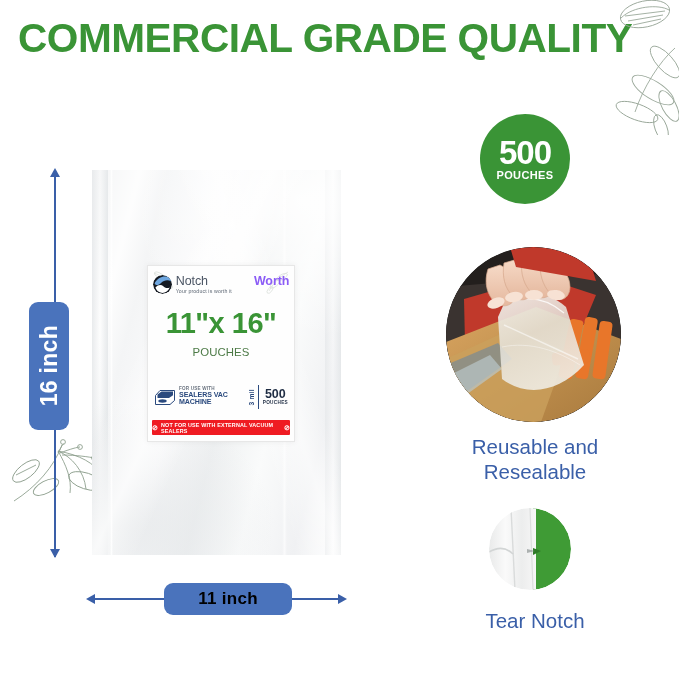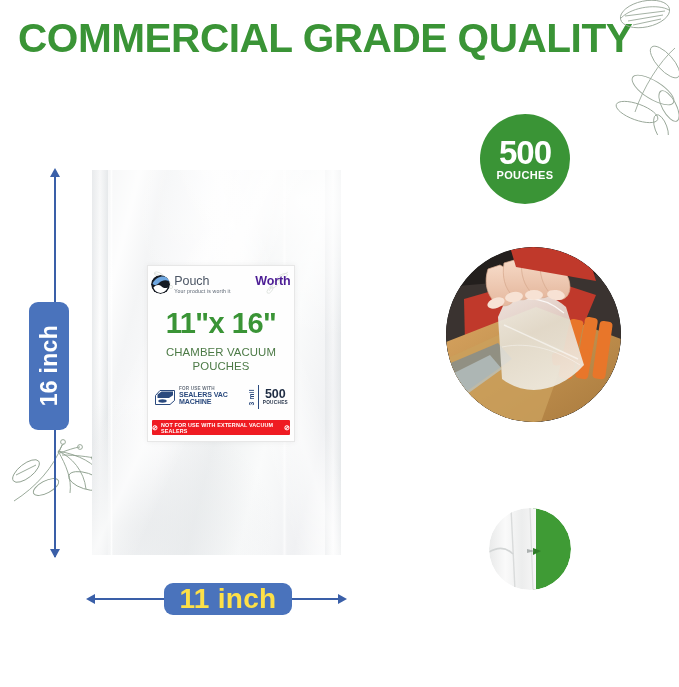--- a/index.html
+++ b/index.html
@@ -81,21 +81,21 @@
   .brand-row {
     position: absolute; left: 0; right: 0; top: 9px;
     display: flex; align-items: center; justify-content: center; gap: 4px;
   }
   .brand-mark { width: 19px; height: 19px; border-radius: 50%; overflow:hidden; flex: none; }
   .brand-text { line-height: 1; }
   .brand-name {
     font-size: 12.5px; font-weight: 400; color: #4b5564; letter-spacing: -.1px;
     font-family: "Liberation Sans", sans-serif;
   }
-  .brand-name b { font-weight: 700; color: #4c1d95; margin-left: 46px; }
+  .brand-name b { font-weight: 700; color: #8b5cf6; margin-left: 46px; }
   .brand-tag {
     font-size: 5.2px; color: #5c6673; letter-spacing: .15px; margin-top: 1.5px;
     font-family: "Liberation Sans", sans-serif;
   }
   .size-line {
     position: absolute; left: 0; right: 0; top: 41px; text-align: center;
     font-size: 29px; font-weight: 700; color: #3a9436; letter-spacing: -.5px;
     font-family: "Liberation Sans", sans-serif;
   }
   .prod-line {
@@ -150,21 +150,21 @@
   }
   .dim-h-line {
     position: absolute; left: 92px; top: 598px; width: 249px; height: 2px;
     background: #3a5fa8;
   }
   .badge-h {
     position: absolute; left: 164px; top: 583px; width: 128px; height: 32px;
     background: #4a73bc; border-radius: 9px;
     display: flex; align-items: center; justify-content: center;
   }
-  .badge-h span { color: #fde047; font-size: 28px; font-weight: 700; letter-spacing: .3px; text-align: right; }
+  .badge-h span { color: #000000; font-size: 17px; font-weight: 700; letter-spacing: .3px; text-align: right; }
 
   
   .count-circle {
     position: absolute; left: 480px; top: 114px; width: 90px; height: 90px;
     border-radius: 50%; background: #3a9436;
     display: flex; flex-direction: column; align-items: center; justify-content: center;
     color: #fff;
   }
   .count-circle .n { font-size: 33px; font-weight: 700; line-height: .95; letter-spacing: -1px; }
   .count-circle .l { font-size: 11px; font-weight: 700; letter-spacing: .4px; margin-top: 1px; }
@@ -254,29 +254,28 @@
 
       <div class="brand-row">
         <span class="brand-mark">
           <svg width="19" height="19" viewBox="0 0 19 19">
             <circle cx="9.5" cy="9.5" r="9.5" fill="#151a22"></circle>
             <path d="M1.6 8.5 C4 3.2 9 1 13.2 1.6 C16 2 17.8 4.4 18.2 6.6 C15 4.4 11 5.2 8 8 C5.4 10.4 3.2 11 1.6 8.5 Z" fill="#6fa7e0"></path>
             <path d="M2.4 12.6 C5 9.6 8.2 9.4 10.6 11.4 C12.6 13.1 14.6 13.6 16.8 12.4 C15.2 16 11.8 18.4 8.2 17.8 C5.4 17.3 3.2 15.2 2.4 12.6 Z" fill="#ffffff"></path>
           </svg>
         </span>
         <span class="brand-text">
-          <div class="brand-name"><span>Pouch</span><b>Worth</b></div>
+          <div class="brand-name"><span>Notch</span><b>Worth</b></div>
           <div class="brand-tag">Your product is worth it</div>
         </span>
       </div>
 
       <div class="size-line">11"x 16"</div>
 
       <div class="prod-line">
-        <div>CHAMBER VACUUM</div>
         <div>POUCHES</div>
       </div>
 
       <div class="specs">
         <span class="vac-icon">
           <svg width="22" height="17" viewBox="0 0 22 17">
             <path d="M1.5 6.5 L6 1.5 L20.5 1.5 L20.5 11.5 L16 15.5 L1.5 15.5 Z" fill="#ffffff" stroke="#2b4a7e" stroke-width="1"></path>
             <path d="M3.5 5.5 L7.5 2.6 L19 2.6 L19 6.2 L15 9 L3.5 9 Z" fill="#2b4a7e"></path>
             <ellipse cx="8.5" cy="12" rx="4.2" ry="1.7" fill="#2b4a7e"></ellipse>
           </svg>
@@ -367,20 +366,21 @@
         </g>
         <ellipse cx="50" cy="56" rx="9" ry="5" fill="#f7e2d4" transform="rotate(-20 50 56)"></ellipse>
         <ellipse cx="68" cy="50" rx="9" ry="5" fill="#f7e2d4" transform="rotate(-10 68 50)"></ellipse>
         <ellipse cx="88" cy="48" rx="9" ry="5" fill="#f7e2d4"></ellipse>
         <ellipse cx="110" cy="48" rx="9" ry="5" fill="#f7e2d4" transform="rotate(8 110 48)"></ellipse>
         <path d="M64 0 L140 0 L150 34 L70 20 Z" fill="#c0392b"></path>
       </g>
     </svg>
   </div>
 
+  <div class="cap cap-1">Reusable and Resealable</div>
 
   <div class="notch-circle">
     <svg width="82" height="82" viewBox="0 0 82 82">
       <defs>
         <clipPath id="circ2">
             <circle cx="41" cy="41" r="41"></circle>
           </clipPath>
         <linearGradient id="filmg" x1="0" y1="0" x2="1" y2="0">
           <stop offset="0" stop-color="#e9eaea"></stop>
           <stop offset="0.35" stop-color="#fafafa"></stop>
@@ -394,14 +394,15 @@
         <rect x="0" y="0" width="47" height="82" fill="url(#filmg)"></rect>
         <path d="M22 0 L26 82" stroke="#d9dbdb" stroke-width="1.4" fill="none"></path>
         <path d="M0 44 C10 38 18 40 24 46" stroke="#d2d5d5" stroke-width="1.6" fill="none"></path>
         <path d="M41 0 L44 82" stroke="#dcdedd" stroke-width="1.2" fill="none"></path>
         <path d="M44 40 L52 43 L44 47 Z" fill="#2f7a28"></path>
         <path d="M38 41 L46 43 L38 45 Z" fill="#8f9694" opacity="0.7"></path>
       </g>
     </svg>
   </div>
 
+  <div class="cap cap-2">Tear Notch</div>
 
 </div>
 
 </body></html>

